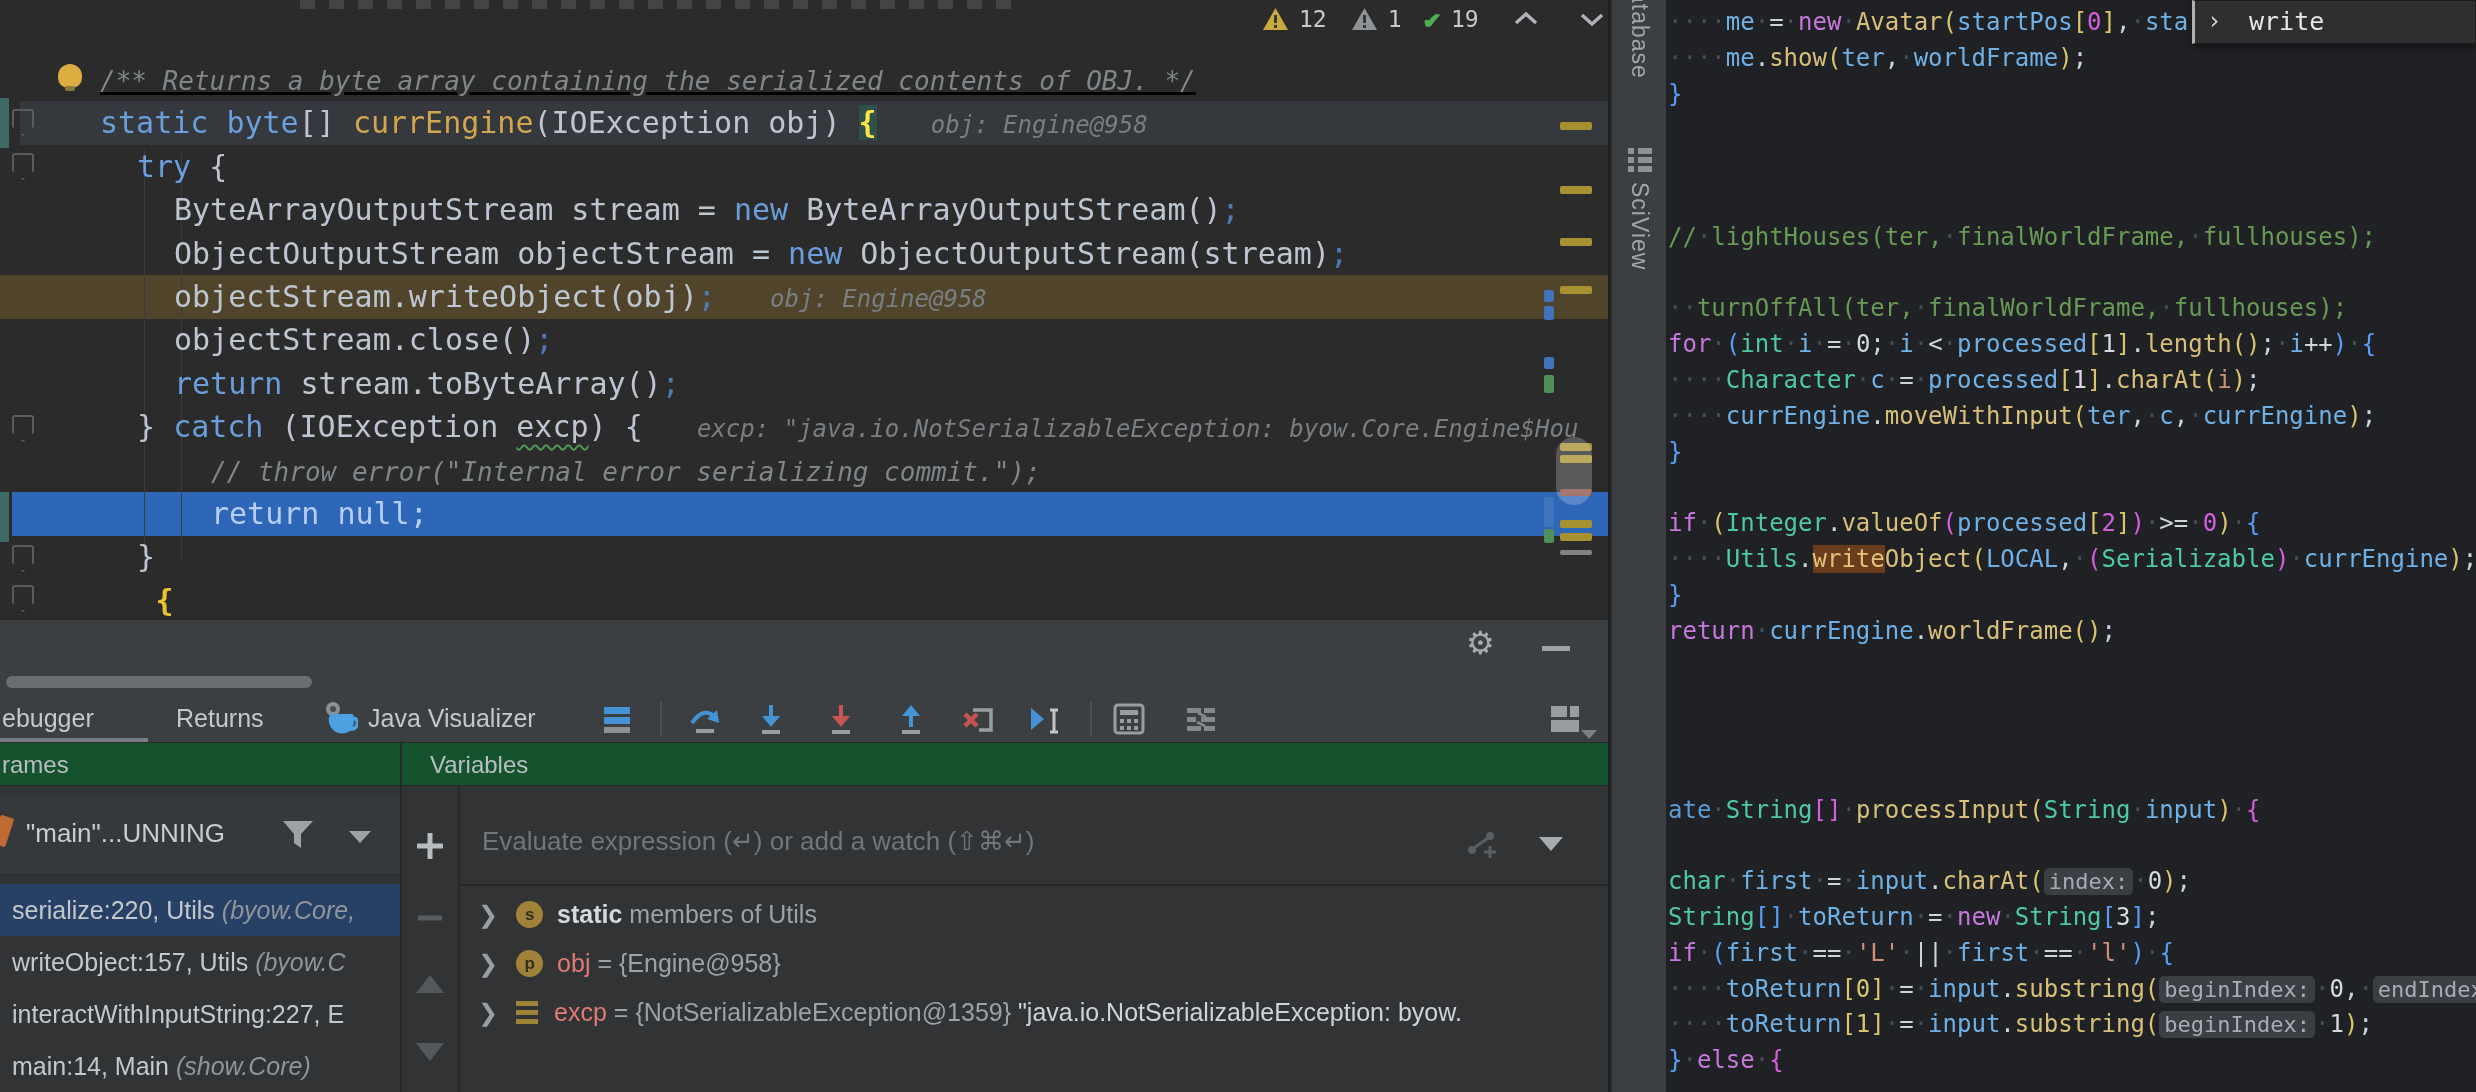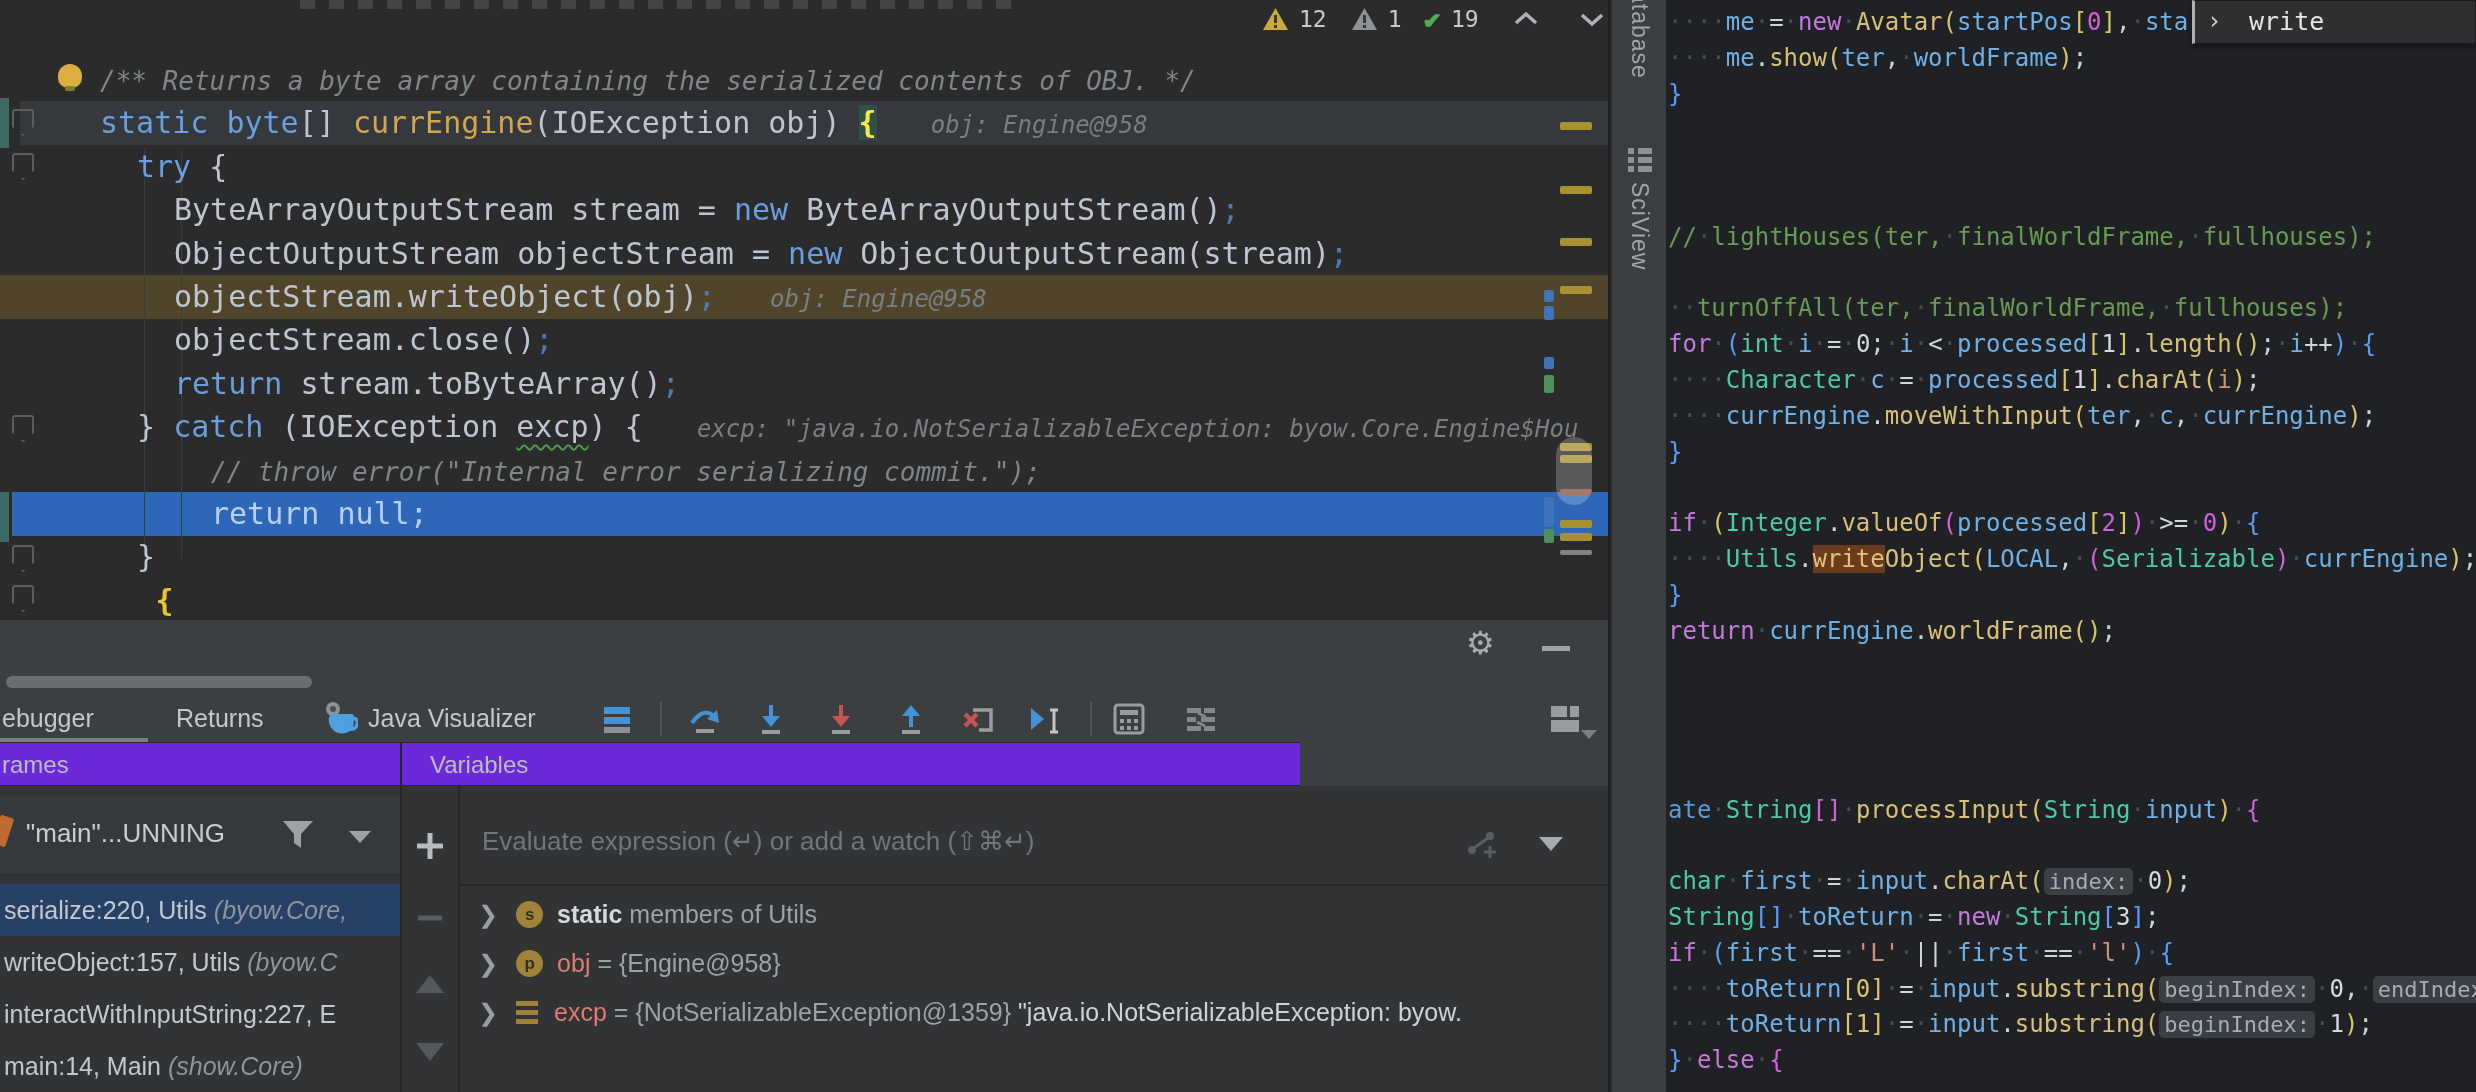--- a/index.html
+++ b/index.html
@@ -55,31 +55,31 @@
   #dbar{position:absolute;left:0;top:696px;width:1608px;height:46px;background:#3c3f41;display:flex;align-items:center}
   .dtab{color:#c4c8cb;font-size:25px}
   #tab-debugger{position:absolute;left:2px;top:8px}
   #tab-debugger:after{content:"";position:absolute;left:-2px;top:34px;width:148px;height:4px;background:#7a7e82}
   #tab-console{position:absolute;left:176px;top:8px}
   #jvtab{position:absolute;left:322px;top:4px;display:flex;align-items:center;gap:10px}
   .icon34{position:absolute;top:6px;width:34px;height:34px}
   .vsep{position:absolute;top:6px;width:2px;height:34px;background:#4e5254}
 
   
-  #pheads{position:absolute;left:0;top:742px;width:1300px;height:42px;background:#6d28d9;border-top:1px solid #27292b;border-bottom:1px solid #27292b}
+  #pheads{position:absolute;left:0;top:742px;width:1608px;height:42px;background:#14532d;border-top:1px solid #27292b;border-bottom:1px solid #27292b}
   .phead{position:absolute;top:8px;color:#b9bec2;font-size:24px}
   #content{position:absolute;left:0;top:786px;width:1608px;height:306px;background:#313335}
   #vdiv1{position:absolute;left:400px;top:742px;width:2px;height:350px;background:#26282a}
   #vdiv2{position:absolute;left:458px;top:786px;width:2px;height:306px;background:#26282a}
 
   
   #threadrow{position:absolute;left:0;top:796px;width:400px;height:78px;background:#36393b;border-bottom:1px solid #2c2e30}
   #threadrow .tl{position:absolute;left:26px;top:22px;color:#c9cdd1;font-size:26px}
   #threadsliver{position:absolute;left:-4px;top:20px;width:14px;height:30px;background:#bf6a33;transform:rotate(18deg);border-radius:2px}
-  .frow{position:absolute;left:0;width:400px;height:52px;line-height:52px;font-size:25px;color:#c3c8cc;white-space:pre;overflow:hidden;padding-left:4px;box-sizing:border-box}
+  .frow{position:absolute;left:0;width:400px;height:52px;line-height:52px;font-size:25px;color:#c3c8cc;white-space:pre;overflow:hidden;padding-left:12px;box-sizing:border-box}
   .frow .loc{color:#8f959a;font-style:italic}
   .frow.sel{background:#274066}
   
   .wbtn{position:absolute;left:408px;width:44px;height:44px;display:flex;align-items:center;justify-content:center}
   
   #evalrow{position:absolute;left:460px;top:786px;width:1148px;height:98px;border-bottom:2px solid #26282a}
   #evalrow .ph{position:absolute;left:22px;top:40px;font-size:26px;color:#71767c}
   .vrow{position:absolute;left:460px;width:1148px;height:49px;display:flex;align-items:center;font-size:25px;white-space:pre;overflow:hidden}
   .vrow .chev{color:#9a9ea2;font-size:24px;margin:0 18px 0 18px}
   .vbadge{width:27px;height:27px;border-radius:50%;background:#a08339;color:#33301f;font-weight:bold;font-size:17px;
@@ -113,21 +113,21 @@
   <div id="editor" class="mono">
     <div id="left-bands">
         <div class="band band-method" style="top: 101.4px;"></div>
         <div class="band band-exec" style="top: 275px;"></div>
         <div class="band band-sel" style="top: 492px;"></div>
       </div>
     <div id="toppartial"></div>
     <div class="guide" style="left:144px"></div>
     <div class="guide" style="left:181px"></div>
     <div id="left-code">
-        <div class="lline" style="top: 58px; left: 100px;"><span class="L-cmt">/** Returns a byte array containing the serialized contents of OBJ. */</span></div>
+        <div class="lline" style="top: 58px; left: 100px; text-decoration: underline;"><span class="L-cmt">/** Returns a byte array containing the serialized contents of OBJ. */</span></div>
         <div class="lline" style="top: 101.4px; left: 100px;"><span class="L-k">static</span><span class="L-o"> </span><span class="L-k">byte</span><span class="L-o">[] </span><span class="L-m">currEngine</span><span class="L-o">(IOException obj) </span><span class="L-bh">{</span><span class="L-o">   </span><span class="L-hint">obj: Engine@958</span></div>
         <div class="lline" style="top: 144.8px; left: 137px;"><span class="L-k">try</span><span class="L-o"> {</span></div>
         <div class="lline" style="top: 188.2px; left: 174px;"><span class="L-o">ByteArrayOutputStream stream = </span><span class="L-k">new</span><span class="L-o"> ByteArrayOutputStream()</span><span class="L-semi">;</span></div>
         <div class="lline" style="top: 231.6px; left: 174px;"><span class="L-o">ObjectOutputStream objectStream = </span><span class="L-k">new</span><span class="L-o"> ObjectOutputStream(stream)</span><span class="L-semi">;</span></div>
         <div class="lline" style="top: 275px; left: 174px;"><span class="L-o">objectStream.writeObject(obj)</span><span class="L-semi">;</span><span class="L-o">   </span><span class="L-hint">obj: Engine@958</span></div>
         <div class="lline" style="top: 318.4px; left: 174px;"><span class="L-o">objectStream.close()</span><span class="L-semi">;</span></div>
         <div class="lline" style="top: 361.8px; left: 174px;"><span class="L-k">return</span><span class="L-o"> stream.toByteArray()</span><span class="L-semi">;</span></div>
         <div class="lline" style="top: 405.2px; left: 137px;"><span class="L-o">} </span><span class="L-k">catch</span><span class="L-o"> (IOException </span><span class="L-sq">excp</span><span class="L-o">) {</span><span class="L-o">   </span><span class="L-hint">excp: "java.io.NotSerializableException: byow.Core.Engine$Hou</span></div>
         <div class="lline" style="top: 448.6px; left: 211px;"><span class="L-cmt">// throw error("Internal error serializing commit.");</span></div>
         <div class="lline" style="top: 492px; left: 211px;"><span class="L-selt">return null;</span></div>

